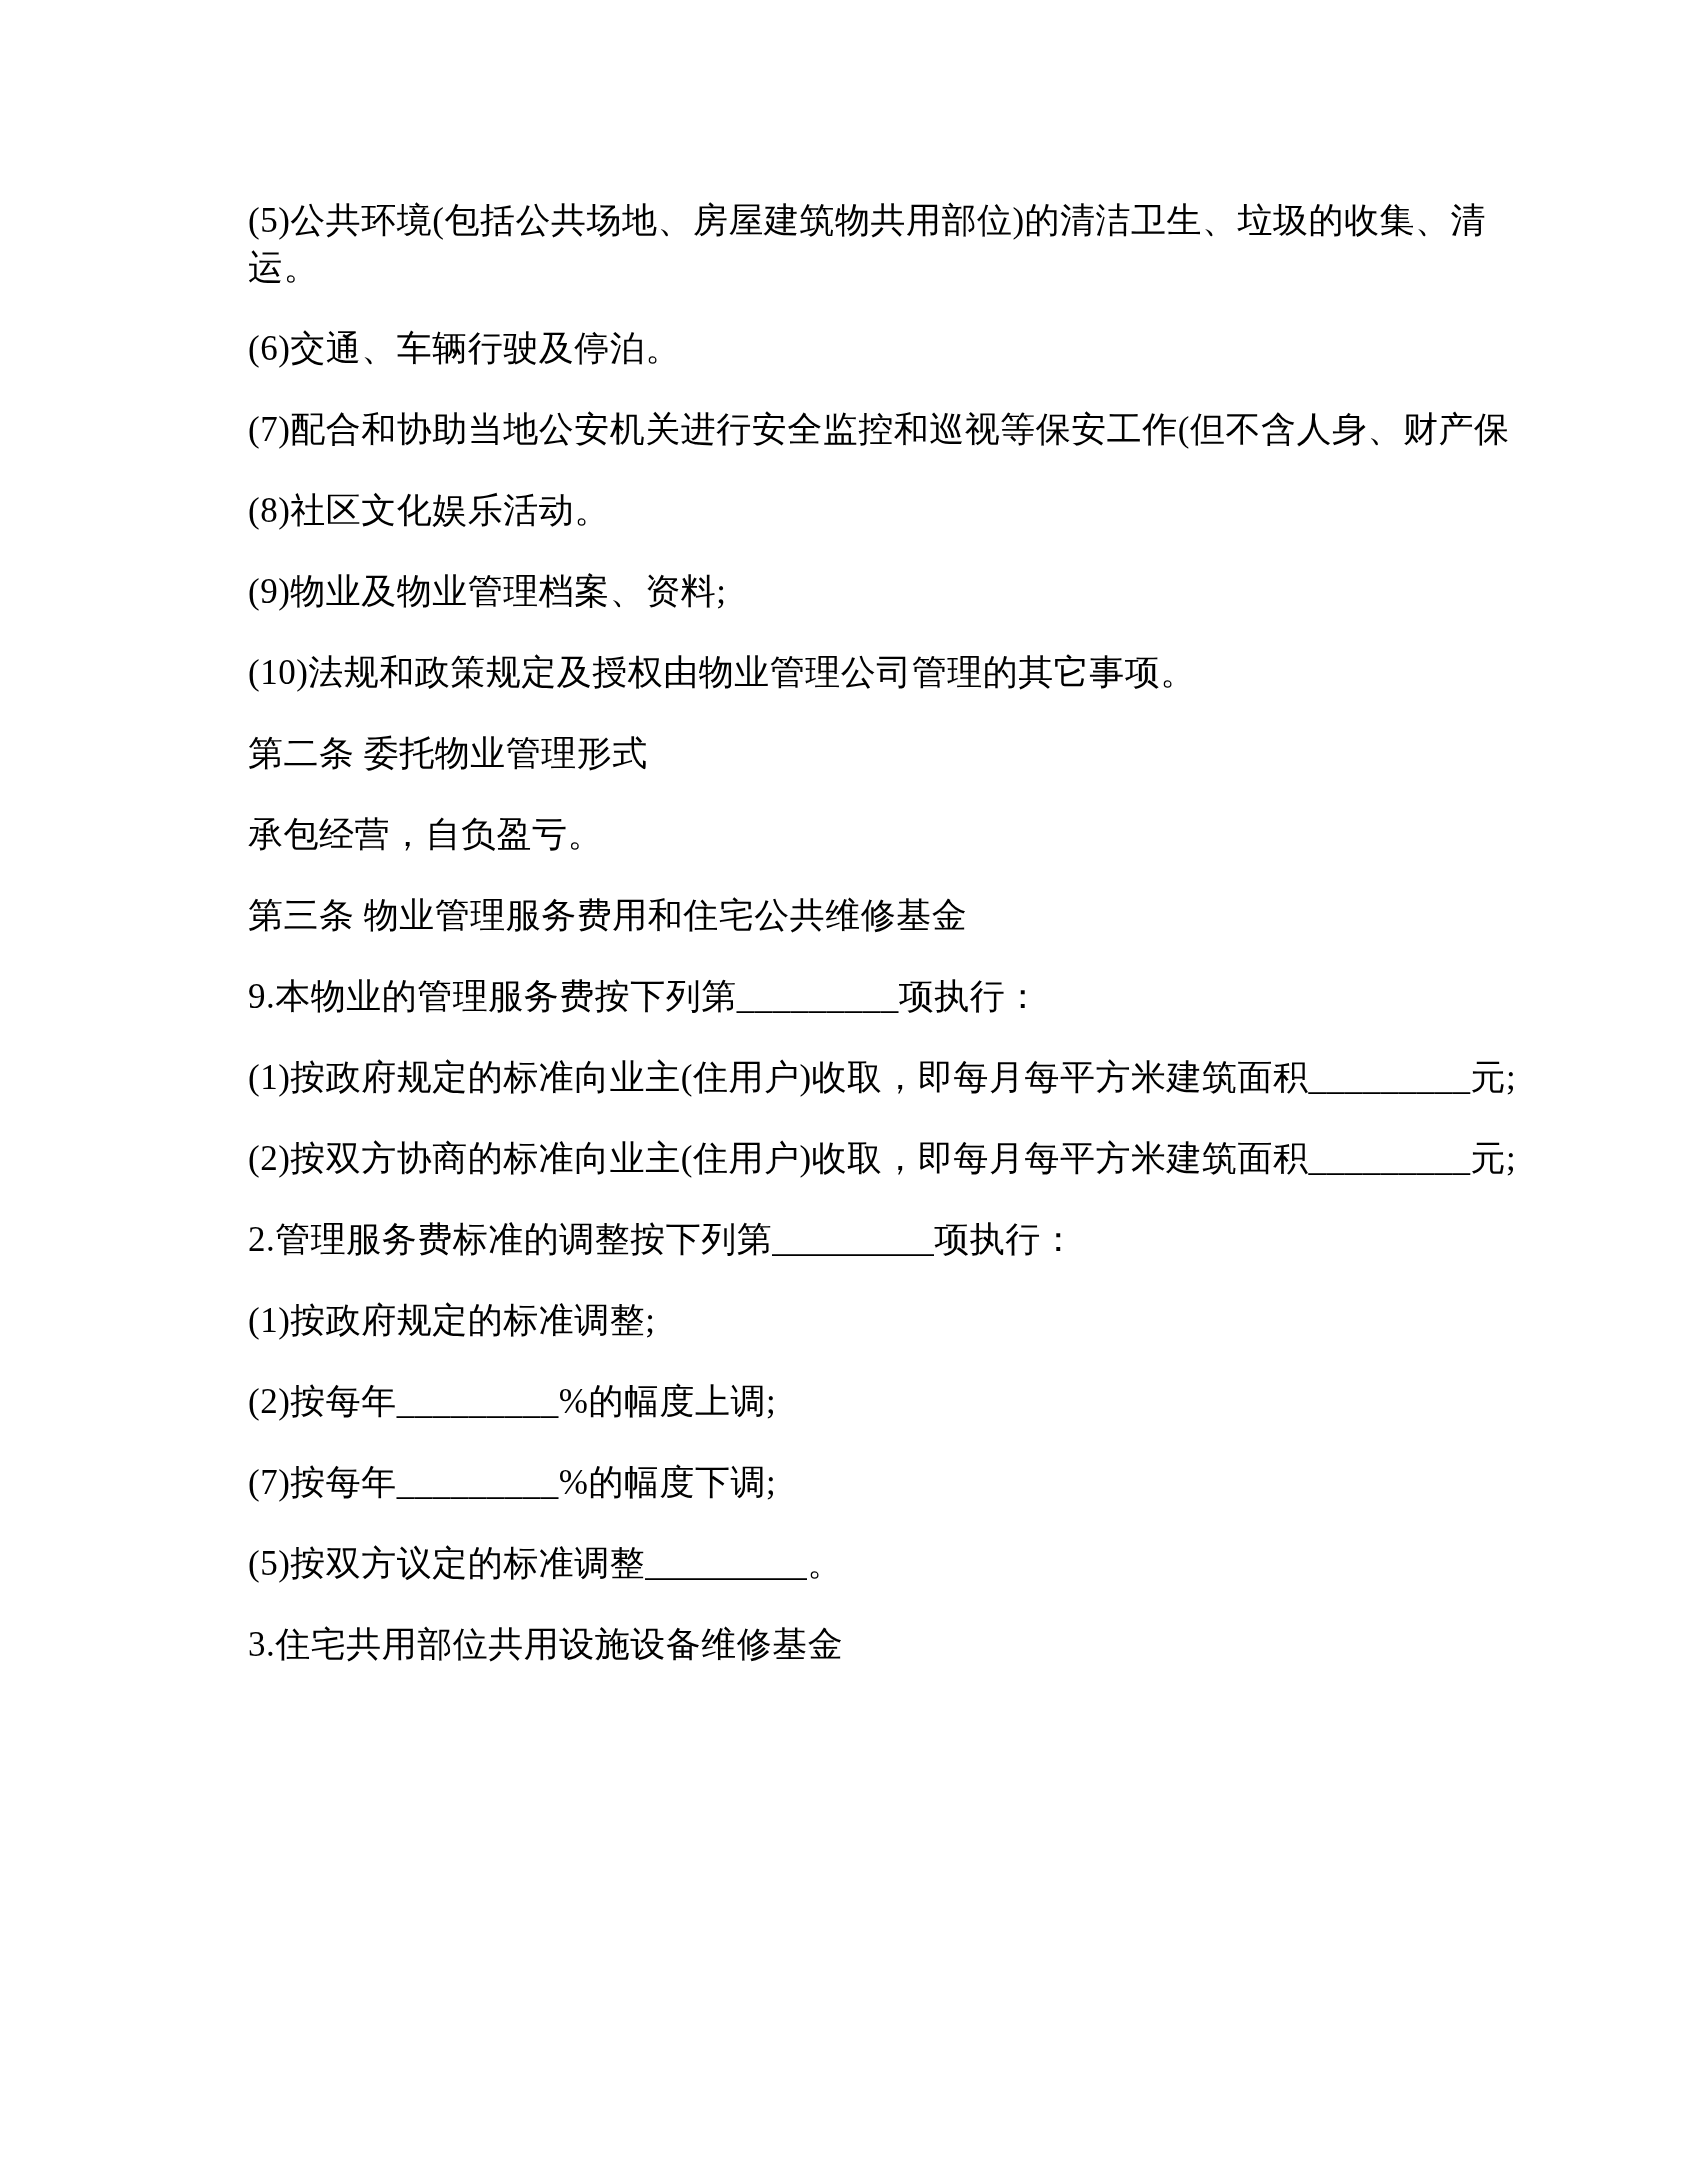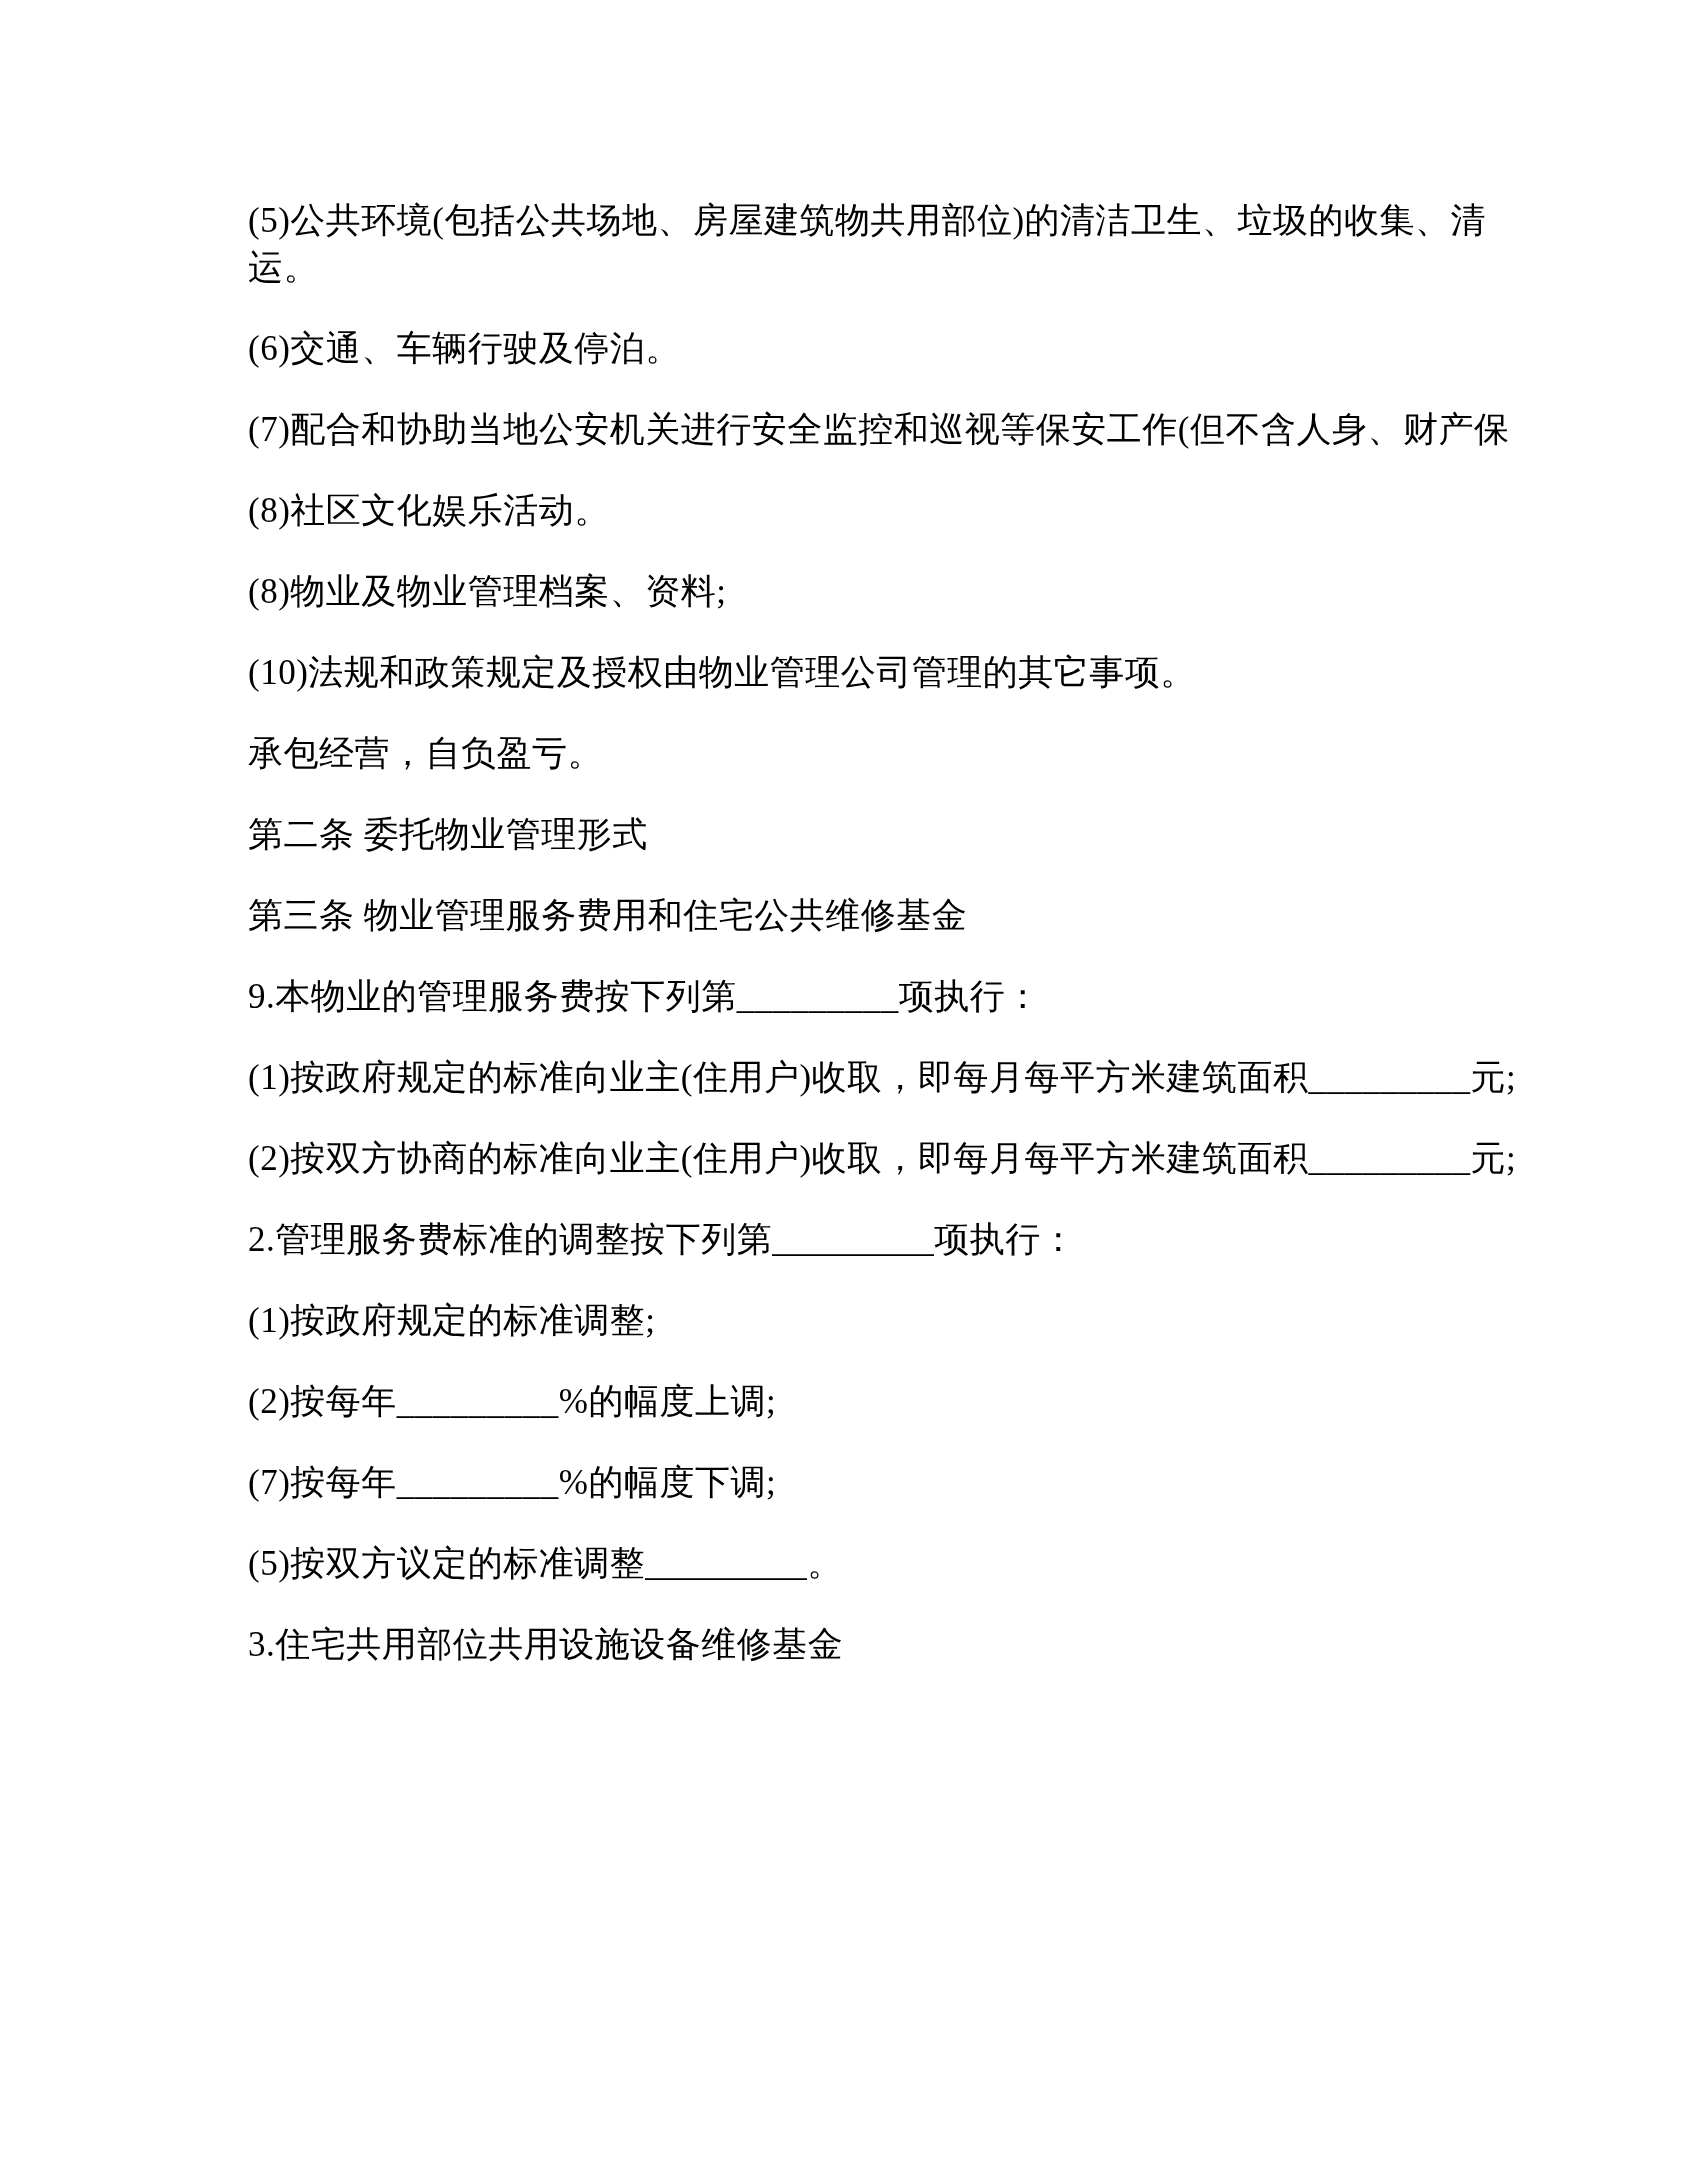--- a/index.html
+++ b/index.html
@@ -43,33 +43,33 @@
 
   <div class="para">
     <div class="line">(7)配合和协助当地公安机关进行安全监控和巡视等保安工作(但不含人身、财产保</div>
   </div>
 
   <div class="para">
     <div class="line">(8)社区文化娱乐活动。</div>
   </div>
 
   <div class="para">
-    <div class="line">(8)物业及物业管理档案、资料;</div>
+    <div class="line">(9)物业及物业管理档案、资料;</div>
   </div>
 
   <div class="para">
     <div class="line">(10)法规和政策规定及授权由物业管理公司管理的其它事项。</div>
   </div>
 
   <div class="para">
-    <div class="line">承包经营，自负盈亏。</div>
+    <div class="line">第二条 委托物业管理形式</div>
   </div>
 
   <div class="para">
-    <div class="line">第二条 委托物业管理形式</div>
+    <div class="line">承包经营，自负盈亏。</div>
   </div>
 
   <div class="para">
     <div class="line">第三条 物业管理服务费用和住宅公共维修基金</div>
   </div>
 
   <div class="para">
     <div class="line">9.本物业的管理服务费按下列第_________项执行：</div>
   </div>
 

